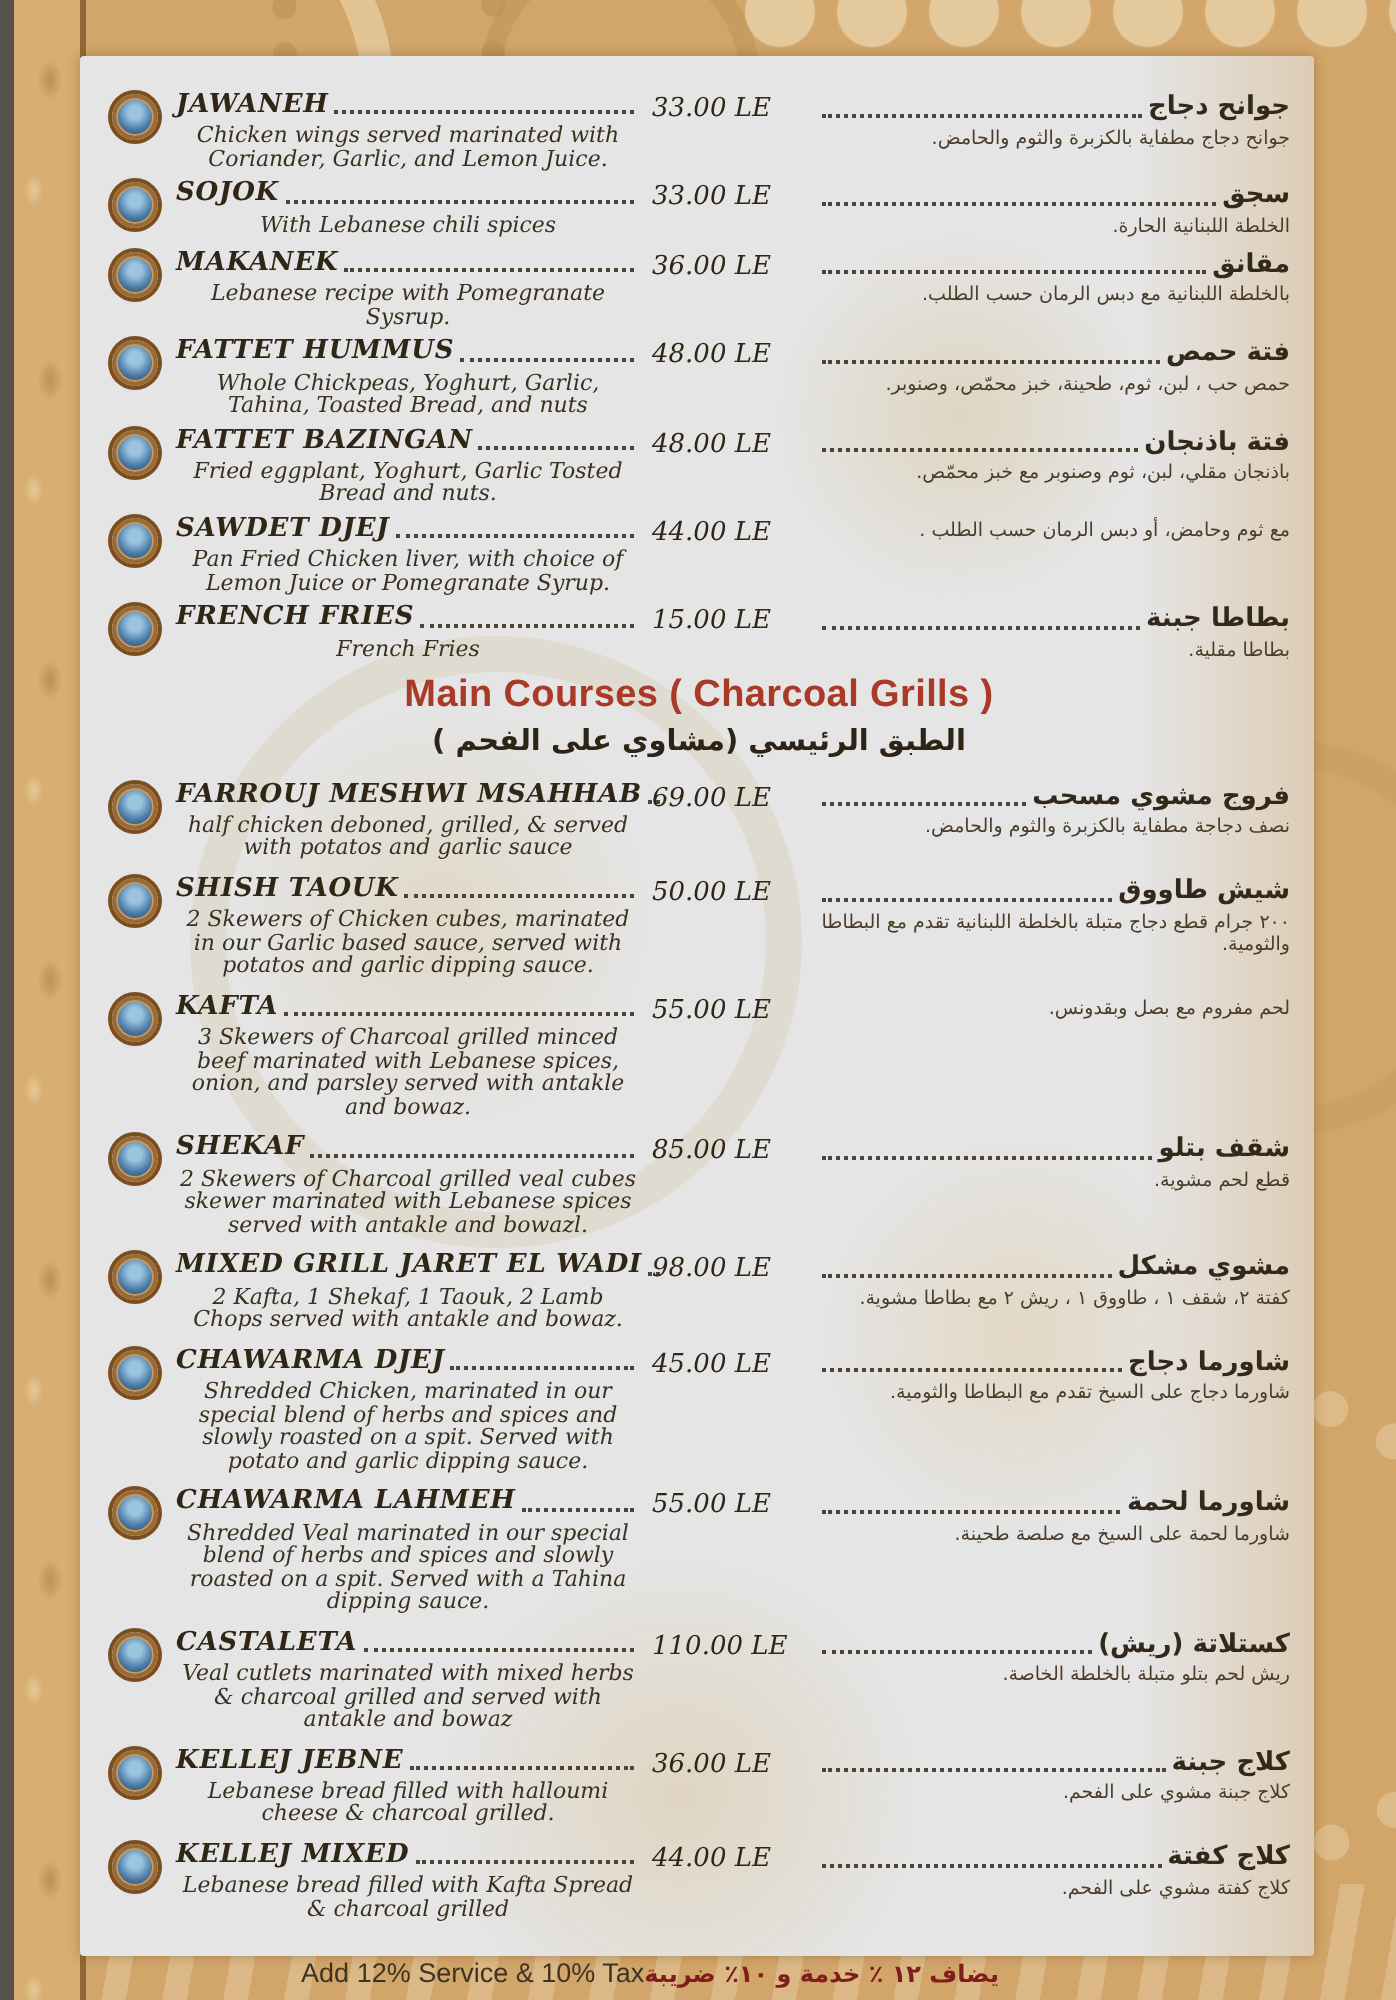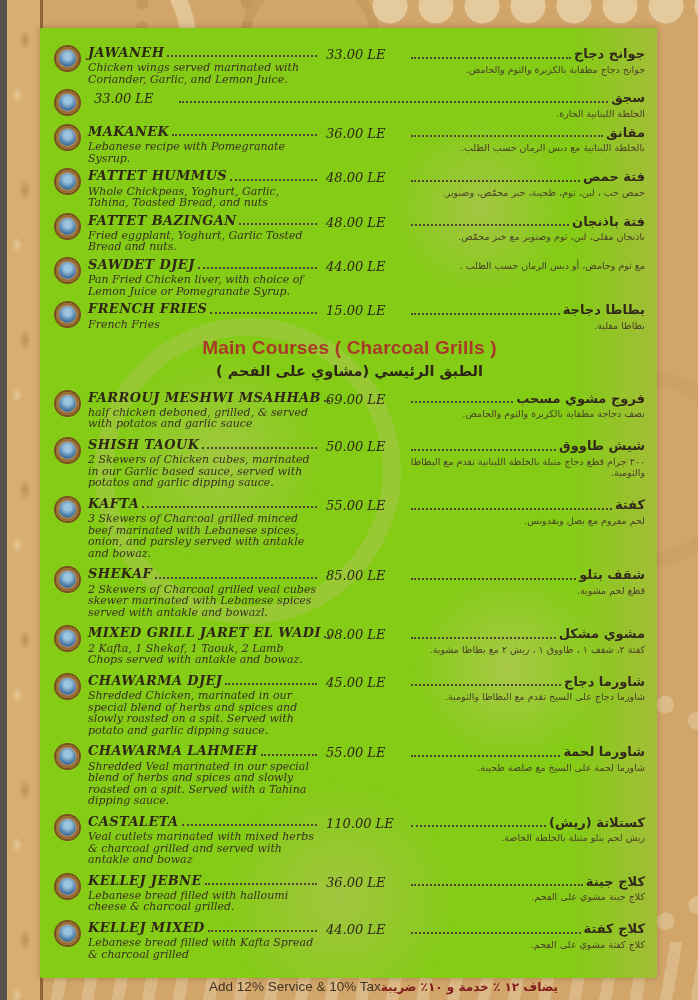--- a/index.html
+++ b/index.html
@@ -27,21 +27,21 @@
       background-size:46px 66px;background-repeat:repeat-x;}
   .o4{right:-45px;top:370px;width:170px;height:170px;border-radius:50%;border:14px solid rgba(200,158,95,.5);}
   .o5{right:-55px;top:690px;width:210px;height:210px;border-radius:50%;border:18px dotted rgba(232,210,168,.5);}
   .o6{left:0;right:0;bottom:0;height:58px;
       background:repeating-linear-gradient(100deg, rgba(233,214,176,.40) 0 12px, rgba(233,214,176,0) 12px 30px);}
   .o7{left:240px;top:-30px;width:120px;height:120px;border-radius:50%;border:10px solid rgba(189,144,82,.45);}
 
   
   .page{
     position:absolute;left:40px;top:28px;width:617px;height:950px;z-index:4;
-    background:#84cc16;border-radius:2px;
+    background:#e5e5e5;border-radius:2px;
     box-shadow:0 0 6px rgba(90,60,20,.35);
     padding:18px 12px 0 14px;box-sizing:border-box;
   }
   .page::before{
     content:"";position:absolute;inset:0;pointer-events:none;border-radius:2px;
     background:
       radial-gradient(circle 130px at 440px 180px, rgba(213,189,138,.40), rgba(213,189,138,0) 70%),
       radial-gradient(circle 150px at 180px 430px, rgba(216,194,146,.35), rgba(216,194,146,0) 70%),
       radial-gradient(circle 140px at 470px 640px, rgba(223,196,148,.40), rgba(223,196,148,0) 70%),
       radial-gradient(circle 170px at 300px 870px, rgba(214,186,134,.38), rgba(214,186,134,0) 70%),
@@ -62,21 +62,21 @@
     border:2px solid #9a6a32;
     box-shadow:0 0 0 2px #7a4e20, inset 0 0 0 1px #c79a5c;
   }
   .en-col{width:232px;flex:0 0 auto;}
   .row{display:flex;align-items:flex-end;}
   .name{
     font-style:italic;font-weight:bold;font-size:13px;line-height:1.1;
     letter-spacing:.4px;color:#2f2616;white-space:nowrap;
   }
   .leader{flex:1;min-width:6px;height:0;border-bottom:2px dotted #4f4433;margin:0 3px 3px 3px;}
-  .desc{font-style:italic;font-size:11px;line-height:1.05;color:#3a3020;margin-top:2px;}
+  .desc{font-style:italic;font-size:11px;line-height:1.05;color:#3a3020;margin-top:2px;text-align:center;}
   .price-col{
     width:88px;flex:0 0 auto;font-style:italic;font-size:13px;color:#2f2616;
     padding:1px 0 0 6px;box-sizing:border-box;white-space:nowrap;
   }
   .ar-col{flex:1;min-width:0;}
   .row.rtl{direction:rtl;}
   .ar-name{
     font-family:"DejaVu Sans", sans-serif;font-weight:bold;font-size:13px;line-height:1.2;
     color:#33291a;white-space:nowrap;
   }
@@ -92,21 +92,21 @@
     color:#a93a28;letter-spacing:.2px;line-height:1.15;
   }
   .title-ar{
     direction:rtl;font-family:"DejaVu Sans", sans-serif;font-size:14.5px;font-weight:bold;
     color:#2e2416;margin-top:3px;line-height:1.3;
   }
 
   
   .footer{
     position:absolute;left:0;right:0;top:979px;z-index:5;
-    display:flex;justify-content:flex-end;align-items:center;
+    display:flex;justify-content:center;align-items:center;
     padding:0 140px 0 92px;
     font-family:"Liberation Sans", sans-serif;font-size:13.5px;color:#3f3322;
   }
   .footer .ar{direction:rtl;font-family:"DejaVu Sans", sans-serif;font-size:12px;font-weight:bold;color:#7f1d1d;}
 </style>
 </head>
 <body>
 
 <div class="edge-strip"></div>
 <div class="left-band"></div>
@@ -134,20 +134,27 @@
     <div class="ar-col">
       <div class="row rtl">
         <span class="ar-name">جوانح دجاج</span>
         <span class="leader"></span>
       </div>
       <div class="ar-desc">جوانح دجاج مطفاية بالكزبرة والثوم والحامض.</div>
     </div>
   </div>
         <div class="item">
     <span class="badge"></span>
+    <div class="en-col">
+      <div class="row">
+        <span class="name">SOJOK</span>
+        <span class="leader"></span>
+      </div>
+      <div class="desc">With Lebanese chili spices</div>
+    </div>
     <div class="price-col">33.00 LE</div>
     <div class="ar-col">
       <div class="row rtl">
         <span class="ar-name">سجق</span>
         <span class="leader"></span>
       </div>
       <div class="ar-desc">الخلطة اللبنانية الحارة.</div>
     </div>
   </div>
         <div class="item">
@@ -223,21 +230,21 @@
     <div class="en-col">
       <div class="row">
         <span class="name">FRENCH FRIES</span>
         <span class="leader"></span>
       </div>
       <div class="desc">French Fries</div>
     </div>
     <div class="price-col">15.00 LE</div>
     <div class="ar-col">
       <div class="row rtl">
-        <span class="ar-name">بطاطا دجاجة</span>
+        <span class="ar-name">بطاطا جبنة</span>
         <span class="leader"></span>
       </div>
       <div class="ar-desc">بطاطا مقلية.</div>
     </div>
   </div>
       </div>
       <div class="sec sec-main">
         <div class="section-header">
     <div class="title-en">Main Courses ( Charcoal Grills )</div>
     <div class="title-ar">الطبق الرئيسي (مشاوي على الفحم )</div>
@@ -282,24 +289,20 @@
     <span class="badge"></span>
     <div class="en-col">
       <div class="row">
         <span class="name">KAFTA</span>
         <span class="leader"></span>
       </div>
       <div class="desc">3 Skewers of Charcoal grilled minced beef marinated with Lebanese spices, onion, and parsley served with antakle and bowaz.</div>
     </div>
     <div class="price-col">55.00 LE</div>
     <div class="ar-col">
-      <div class="row rtl">
-        <span class="ar-name">كفتة</span>
-        <span class="leader"></span>
-      </div>
       <div class="ar-desc">لحم مفروم مع بصل وبقدونس.</div>
     </div>
   </div>
         <div class="item">
     <span class="badge"></span>
     <div class="en-col">
       <div class="row">
         <span class="name">SHEKAF</span>
         <span class="leader"></span>
       </div>

